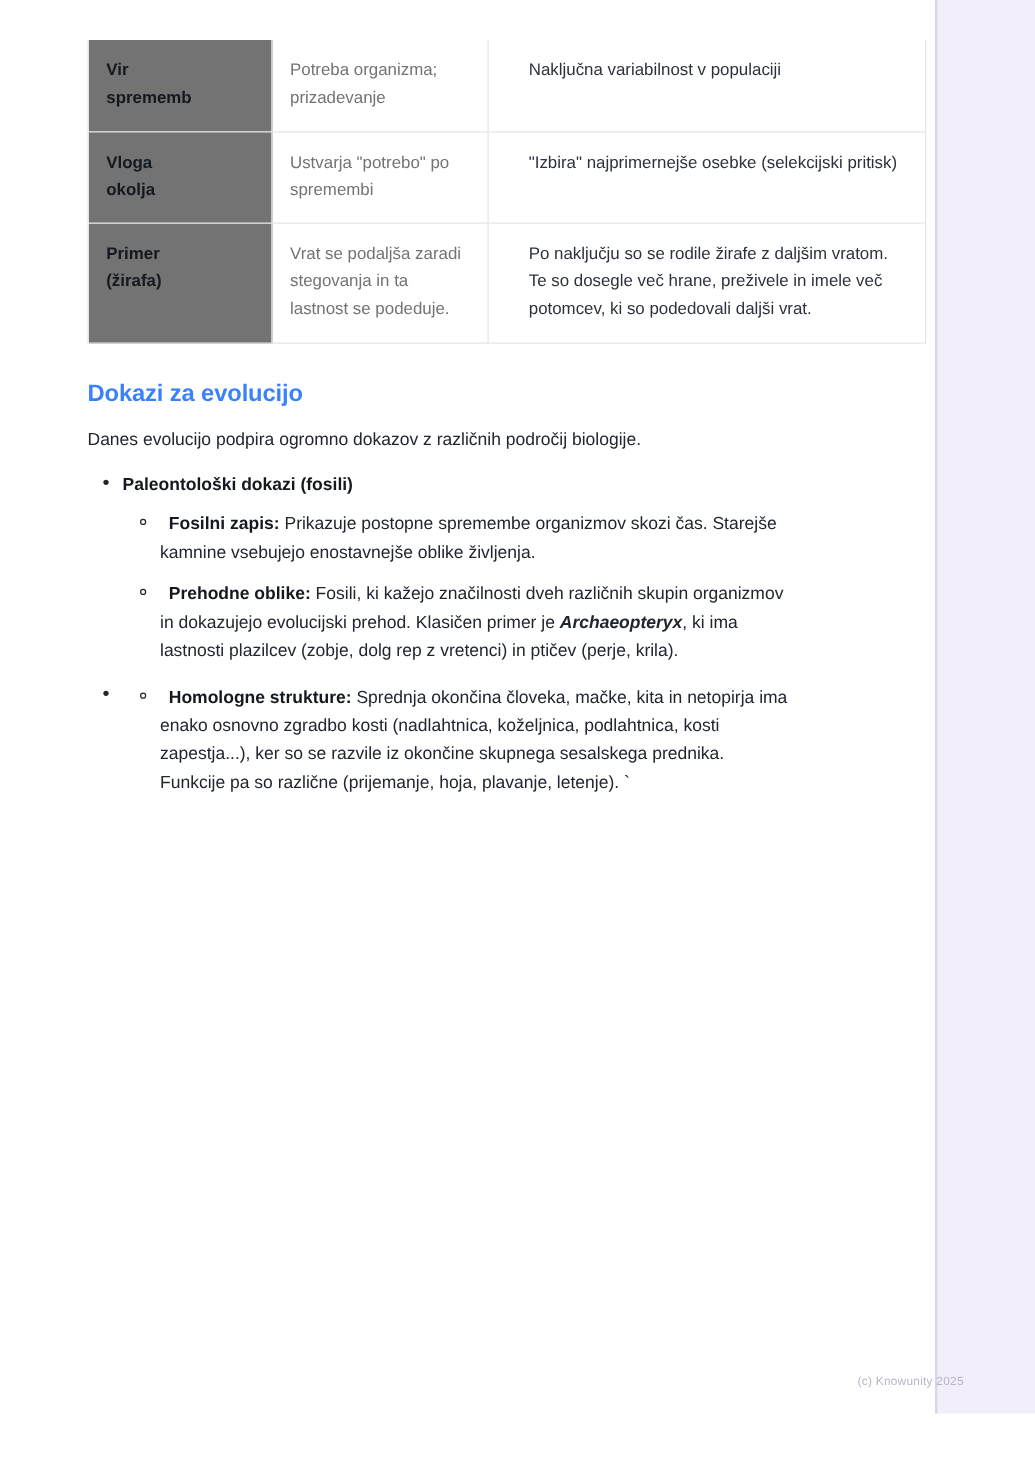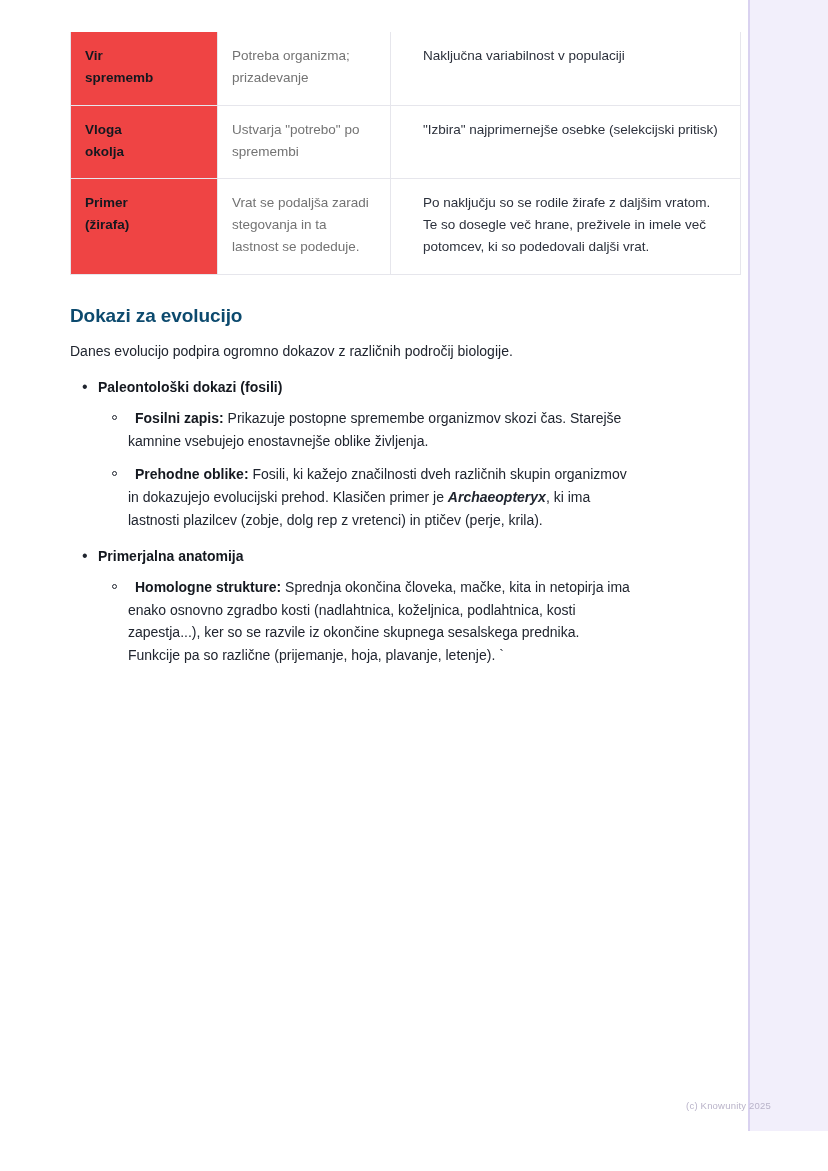--- a/index.html
+++ b/index.html
@@ -57,21 +57,21 @@
     font-size: 13.5px;
   }
   table.compare td {
     border: 1px solid #e6e6ec;
     vertical-align: top;
     padding: 13px 14px 16px 14px;
     line-height: 1.62;
   }
   table.compare td.c0 {
     width: 118px;
-    background: #ef4444;
+    background: #737373;
     font-weight: bold;
     color: #14181f;
   }
   table.compare td.c1 {
     width: 144px;
     color: #737373;
   }
   table.compare td.c2 {
     width: 303px;
     color: #2c313c;
@@ -79,21 +79,21 @@
   }
   table.compare tr.first td {
     border-top: none;
   }
   table.compare td.c0 .l {
     display: block;
   }
 
   
   h2.section-title {
-    color: #0c4a6e;
+    color: #3b82f6;
     font-size: 19px;
     font-weight: bold;
     margin: 30px 0 14px 0;
     letter-spacing: -0.1px;
   }
   p.lead {
     font-size: 14px;
     line-height: 1.55;
     margin: 0 0 14px 0;
     color: #20252f;
@@ -215,21 +215,20 @@
       <ul class="lvl2">
         <li class="bullet2">
           <span class="b2-term">Fosilni zapis:</span><span> Prikazuje postopne spremembe organizmov skozi čas. Starejše kamnine vsebujejo enostavnejše oblike življenja.</span>
         </li>
         <li class="bullet2">
           <span class="b2-term">Prehodne oblike:</span><span> Fosili, ki kažejo značilnosti dveh različnih skupin organizmov in dokazujejo evolucijski prehod. Klasičen primer je </span><span class="ital-bold">Archaeopteryx</span><span>, ki ima lastnosti plazilcev (zobje, dolg rep z vretenci) in ptičev (perje, krila).</span>
         </li>
       </ul>
     </li>
     <li class="bullet1">
-      <div class="b1-label">Primerjalna anatomija</div>
       <ul class="lvl2">
         <li class="bullet2">
           <span class="b2-term">Homologne strukture:</span><span> Sprednja okončina človeka, mačke, kita in netopirja ima enako osnovno zgradbo kosti (nadlahtnica, koželjnica, podlahtnica, kosti zapestja...), ker so se razvile iz okončine skupnega sesalskega prednika. Funkcije pa so različne (prijemanje, hoja, plavanje, letenje). `</span>
         </li>
       </ul>
     </li>
   </ul>
 
 </div>
 

